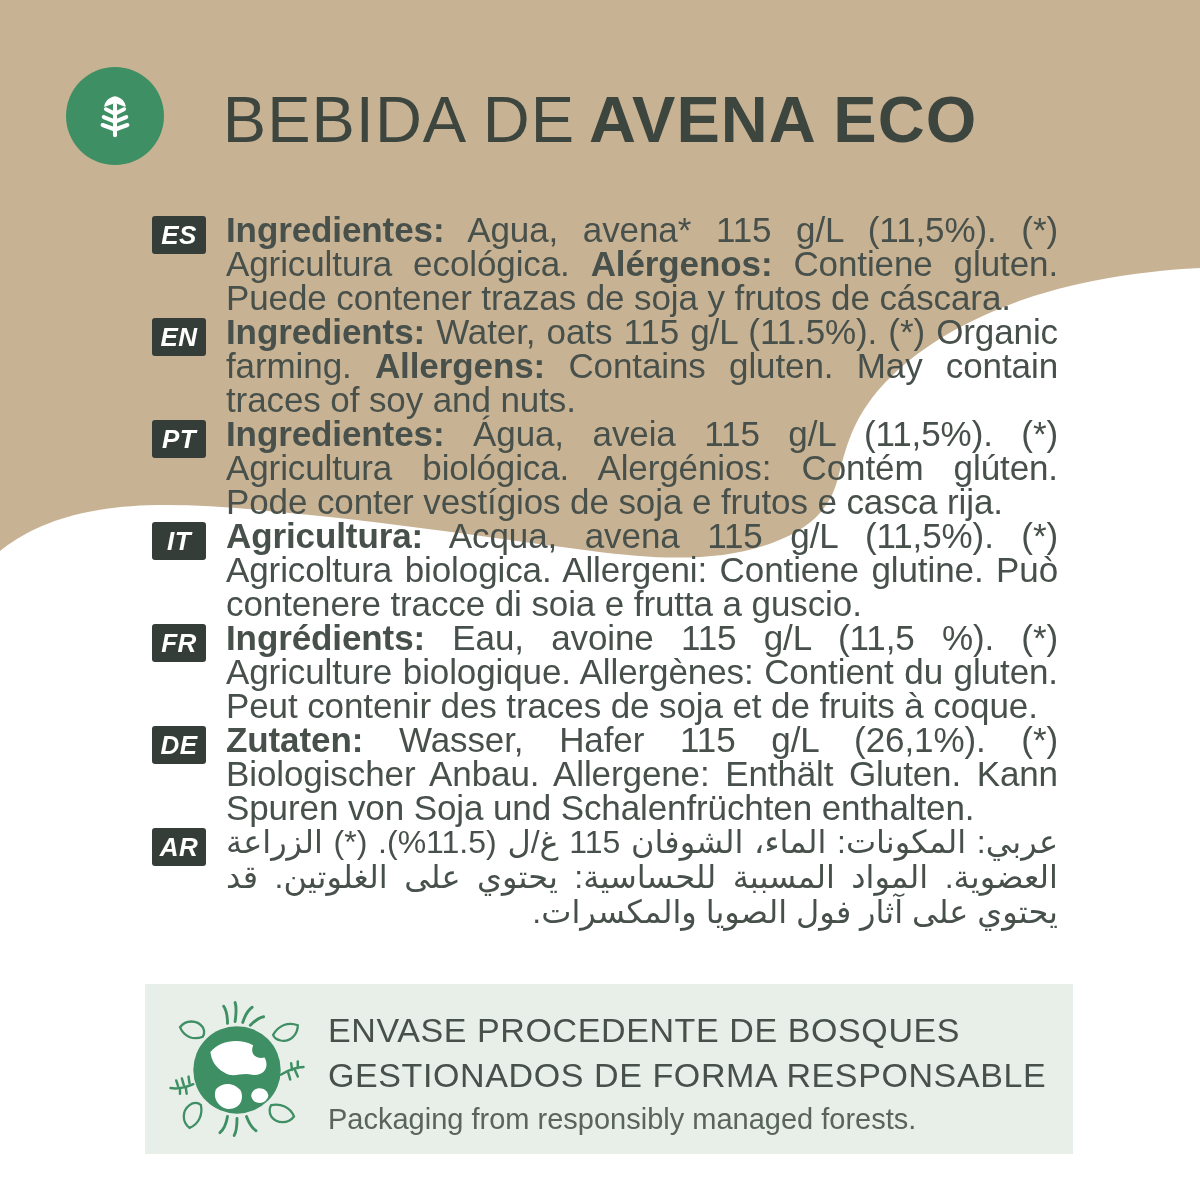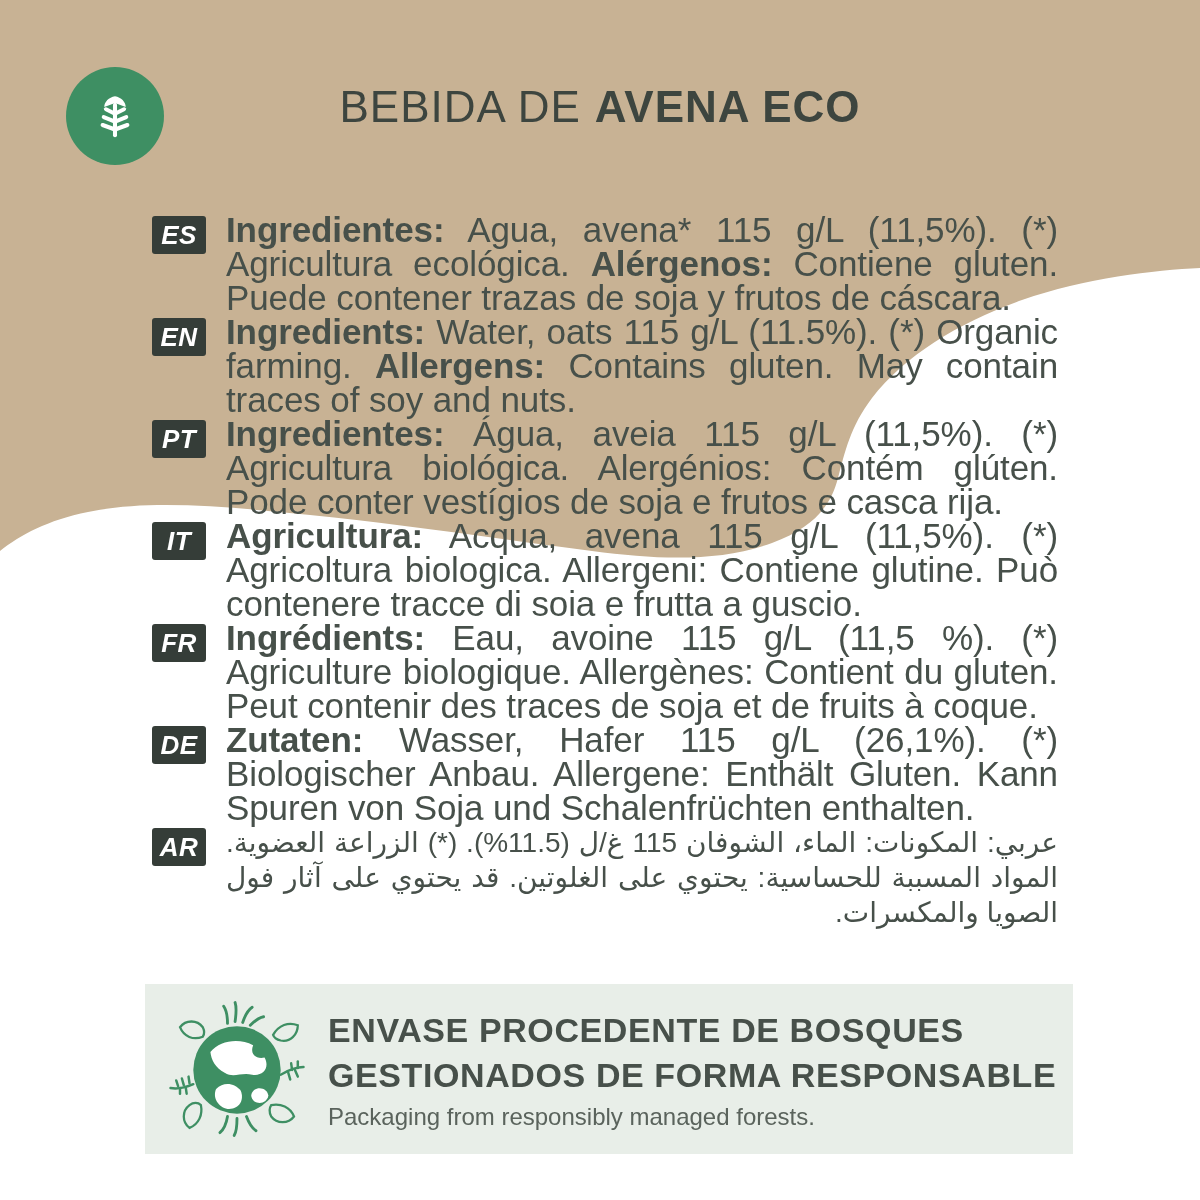--- a/index.html
+++ b/index.html
@@ -22,52 +22,52 @@
   
   .wave-svg{position:absolute;top:0;left:0;display:block;}
   .wave{fill:var(--kraft);}
   
   .brand-circle{
     position:absolute;left:66px;top:67px;width:98px;height:98px;border-radius:50%;
     background:var(--brand-green);display:flex;align-items:center;justify-content:center;
   }
   h1.page-title{
     position:absolute;top:82px;left:0;width:1200px;margin:0;text-align:center;
-    font-size:44px;font-weight:400;letter-spacing:1px;color:var(--title-ink);white-space:nowrap;
+    font-size:65px;font-weight:400;letter-spacing:1px;color:var(--title-ink);white-space:nowrap;
   }
   h1 .t-reg{font-weight:400;margin-right:14px;}
   h1 .t-bold{font-weight:700;}
   
   .ingredients{position:absolute;left:152px;top:213px;width:906px;}
   .block{position:relative;padding-left:74px;min-height:102px;box-sizing:border-box;}
   .badge{
     position:absolute;left:0;top:3px;width:54px;height:38px;border-radius:3px;
     background:var(--badge-bg);color:var(--badge-text);
     font-size:26px;font-weight:700;letter-spacing:.5px;
     display:flex;align-items:center;justify-content:center;font-style:italic;
   }
   .block p{
     margin:0;font-size:35px;line-height:34px;color:var(--ink);
     text-align:justify;letter-spacing:-0.1px;
   }
   .block p strong{font-weight:700;}
-  .block p[dir="rtl"]{font-size:28px;line-height:35px;}
+  .block p[dir="rtl"]{font-size:32px;line-height:35px;}
   
   .footer-box{
     position:absolute;left:145px;top:984px;width:928px;height:170px;
     background:var(--footer-bg);
   }
   .globe-wrap{position:absolute;left:16px;top:9px;width:152px;height:152px;}
   .footer-text{position:absolute;left:183px;top:24px;}
   .f-caps{
-    font-size:34px;font-weight:700;line-height:45px;letter-spacing:.6px;
+    font-size:34px;font-weight:400;line-height:45px;letter-spacing:.6px;
     color:var(--ink);white-space:nowrap;
   }
   .f-sub{
-    font-size:24px;font-weight:400;margin-top:5px;color:var(--footer-subtext);white-space:nowrap;
+    font-size:29px;font-weight:400;margin-top:5px;color:var(--footer-subtext);white-space:nowrap;
   }
   .g-green{fill:var(--brand-green);}
   .g-stroke{stroke:var(--brand-green);fill:none;stroke-linecap:round;}
 </style>
 </head>
 <body style="--kraft: #c8b294; --ink: #47504a; --title-ink: #3d453f; --badge-bg: #353d38; --badge-text: #ffffff; --brand-green: #3e8f63; --footer-bg: #e8eee8; --footer-subtext: #5a635c;">
 
 <svg class="wave-svg" width="1200" height="600" viewBox="0 0 1200 600" aria-hidden="true">
   <path class="wave" d="M0,0 H1200 V268
     C1155,270 1085,278 1022,300

